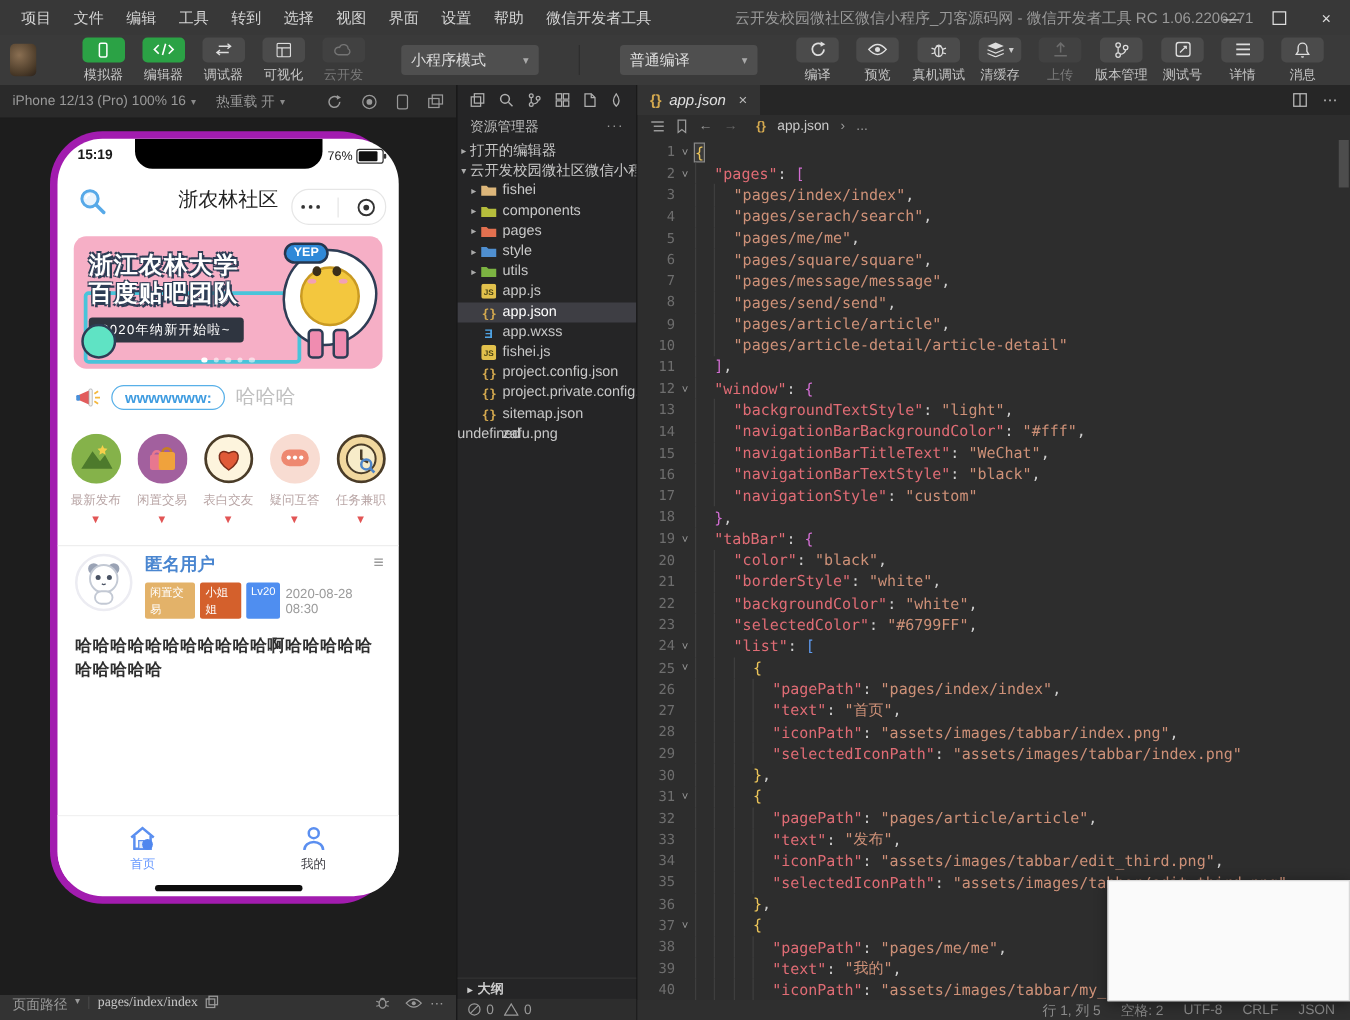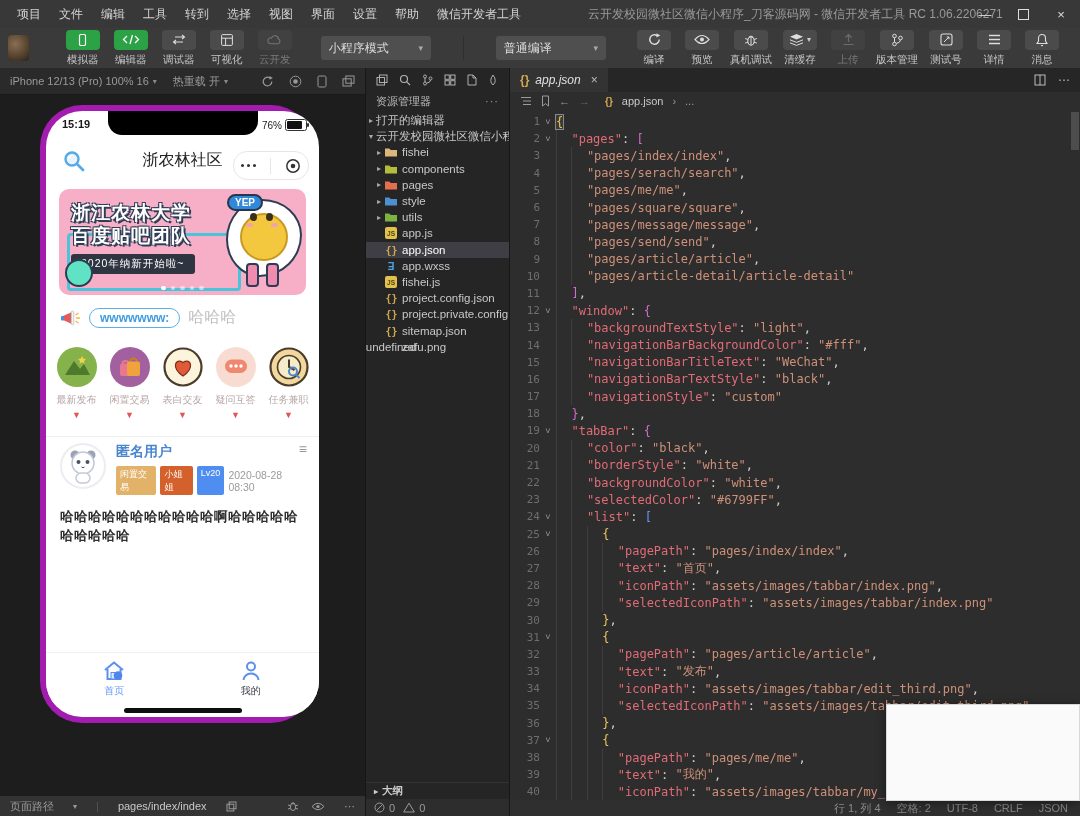--- a/index.html
+++ b/index.html
@@ -29,22 +29,22 @@
   .tsel .car{color:#aaa;font-size:9px;margin-left:8px;}
   .vdiv{width:1px;height:24px;background:#2e2e2e;margin:0 8px;}
   .caret-sm{color:#ccc;font-size:8px;margin-left:3px;}
   
   #sim-pane{position:absolute;left:0;top:68px;width:365px;bottom:0;background:#1d1d1d;}
   #sim-toolbar{position:absolute;top:0;left:0;right:0;height:26px;background:#2a2a2a;display:flex;align-items:center;
                padding:0 10px;color:#9a9a9a;font-size:11px;border-bottom:1px solid #1a1a1a;}
   #sim-toolbar .seg{margin-right:16px;display:flex;align-items:center;}
   #sim-toolbar .car{font-size:8px;margin-left:4px;color:#8a8a8a;}
   #sim-icons{margin-left:auto;display:flex;gap:15px;align-items:center;}
-  #sim-bottom{position:absolute;bottom:0;left:0;right:0;height:20px;background:#333;display:flex;align-items:center;
-              padding:0 10px;color:#9a9a9a;font-size:11px;gap:19px;}
+  #sim-bottom{position:absolute;bottom:0;left:0;right:0;height:20px;background:#333;display:flex;align-items:flex-start;
+              padding:0 10px;color:#9a9a9a;font-size:11px;gap:6px;font-family:Liberation Serif, serif;}
   #sim-bottom .path{color:#c8c8c8;}
   #sim-bottom .sp{flex:1;}
   
   #phone{position:absolute;left:40px;top:37px;width:273px;height:618px;background:#a21caf;border-radius:42px;padding:6px;box-sizing:border-box;}
   #screen{position:relative;width:273px;height:606px;background:#fff;border-radius:36px;overflow:hidden;}
   #notch{position:absolute;top:0;left:50%;transform:translateX(-50%);width:150px;height:24px;background:#000;border-radius:0 0 14px 14px;z-index:5;}
   #ptime{position:absolute;top:7px;left:16px;font-size:11px;color:#1a1a1a;font-weight:bold;z-index:6;}
   #pbat{position:absolute;top:8px;right:12px;display:flex;align-items:center;gap:3px;z-index:6;font-size:10px;color:#1a1a1a;}
   .batt{width:20px;height:10px;border:1px solid #333;border-radius:2.5px;position:relative;}
   .batt i{position:absolute;left:1px;top:1px;bottom:1px;width:15px;background:#111;border-radius:1px;}
@@ -847,21 +847,21 @@
         <div class="cl"><span class="gut">36</span><span class="fold"></span><span class="ig"></span><span class="ig"></span><span class="ig"></span><span class="tok b1">}</span><span class="tok p">,</span></div>
         <div class="cl"><span class="gut">37</span><span class="fold">˅</span><span class="ig"></span><span class="ig"></span><span class="ig"></span><span class="tok b1">{</span></div>
         <div class="cl"><span class="gut">38</span><span class="fold"></span><span class="ig"></span><span class="ig"></span><span class="ig"></span><span class="ig"></span><span class="tok k">"pagePath"</span><span class="tok p">: </span><span class="tok s">"pages/me/me"</span><span class="tok p">,</span></div>
         <div class="cl"><span class="gut">39</span><span class="fold"></span><span class="ig"></span><span class="ig"></span><span class="ig"></span><span class="ig"></span><span class="tok k">"text"</span><span class="tok p">: </span><span class="tok s">"我的"</span><span class="tok p">,</span></div>
         <div class="cl"><span class="gut">40</span><span class="fold"></span><span class="ig"></span><span class="ig"></span><span class="ig"></span><span class="ig"></span><span class="tok k">"iconPath"</span><span class="tok p">: </span><span class="tok s">"assets/images/tabbar/my_second.png"</span></div>
       </div>
     <div id="scrollbar">
         <div id="scroll-thumb"></div>
       </div>
     <div id="ed-status">
-        <span>行 1, 列 4</span>
+        <span>行 1, 列 5</span>
         <span>空格: 2</span>
         <span>UTF-8</span>
         <span>CRLF</span>
         <span>JSON</span>
       </div>
   </div>
 
   <div id="white-overlay"></div>
 </div>
 

